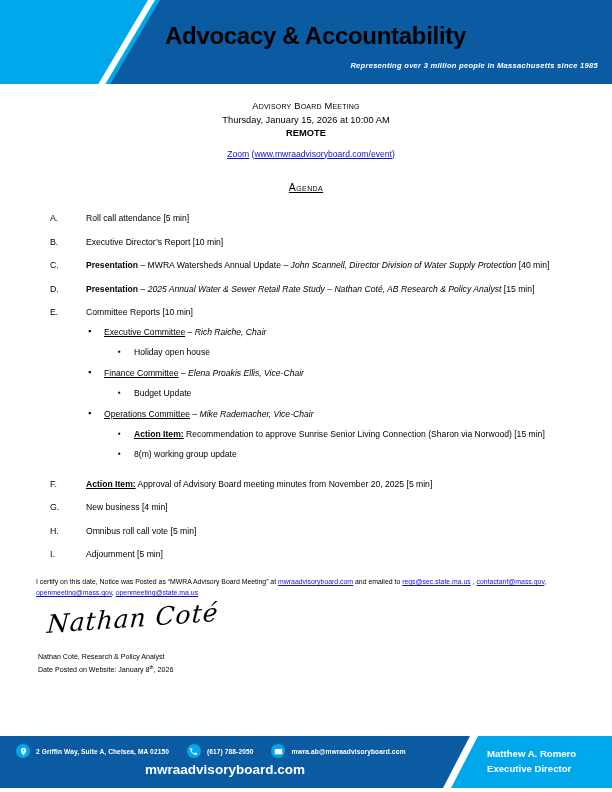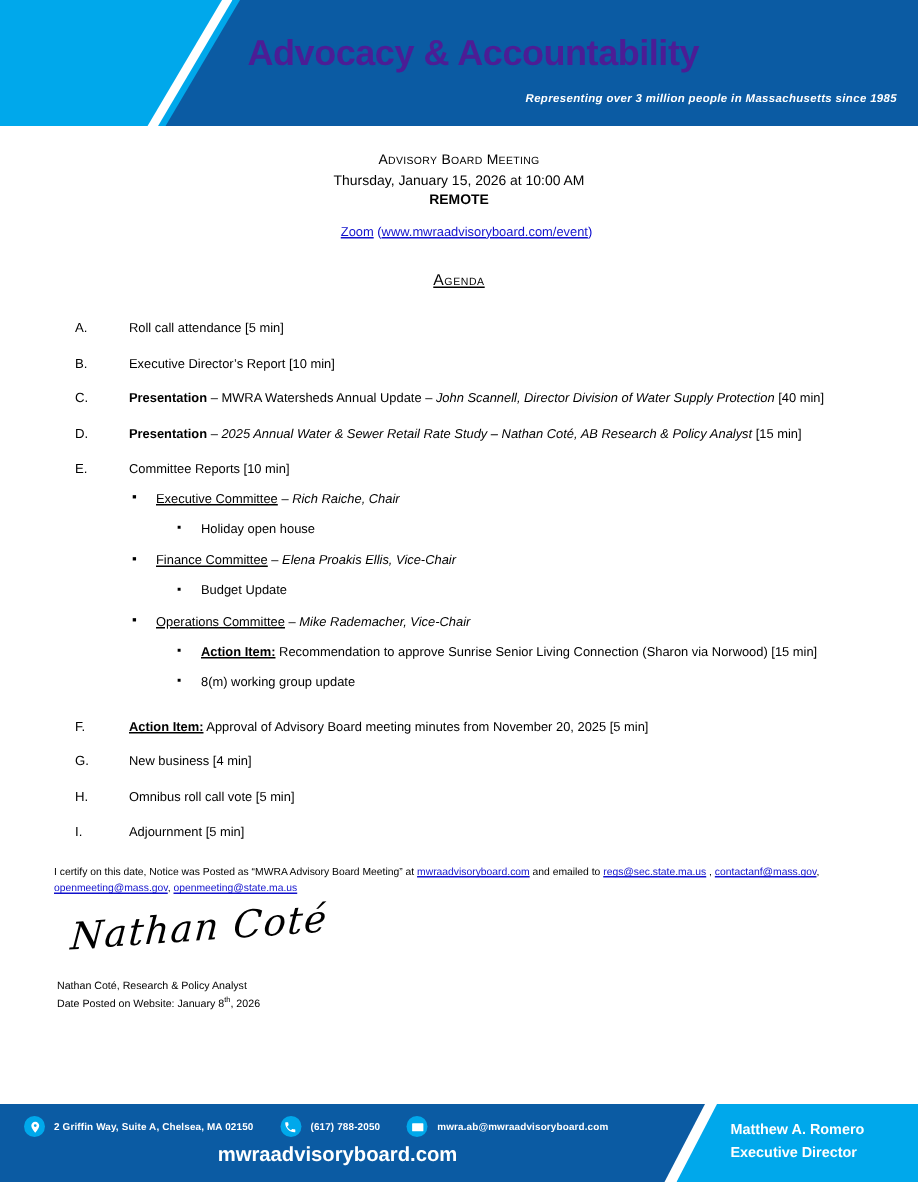--- a/index.html
+++ b/index.html
@@ -105,21 +105,21 @@
     text-align: center;
     line-height: 11px;
   }
 
   .header-title {
     position: absolute;
     left: 165px; top: 22px;
     font-family: "Liberation Sans", sans-serif;
     font-weight: bold;
     font-size: 24px;
-    color: #4c1d95;
+    color: #000000;
     letter-spacing: -0.3px;
     text-align: center;
   }
   .header-tagline {
     position: absolute;
     right: 14px; top: 61px;
     font-family: "Liberation Sans", sans-serif;
     font-style: italic;
     font-weight: bold;
     font-size: 7.6px;

